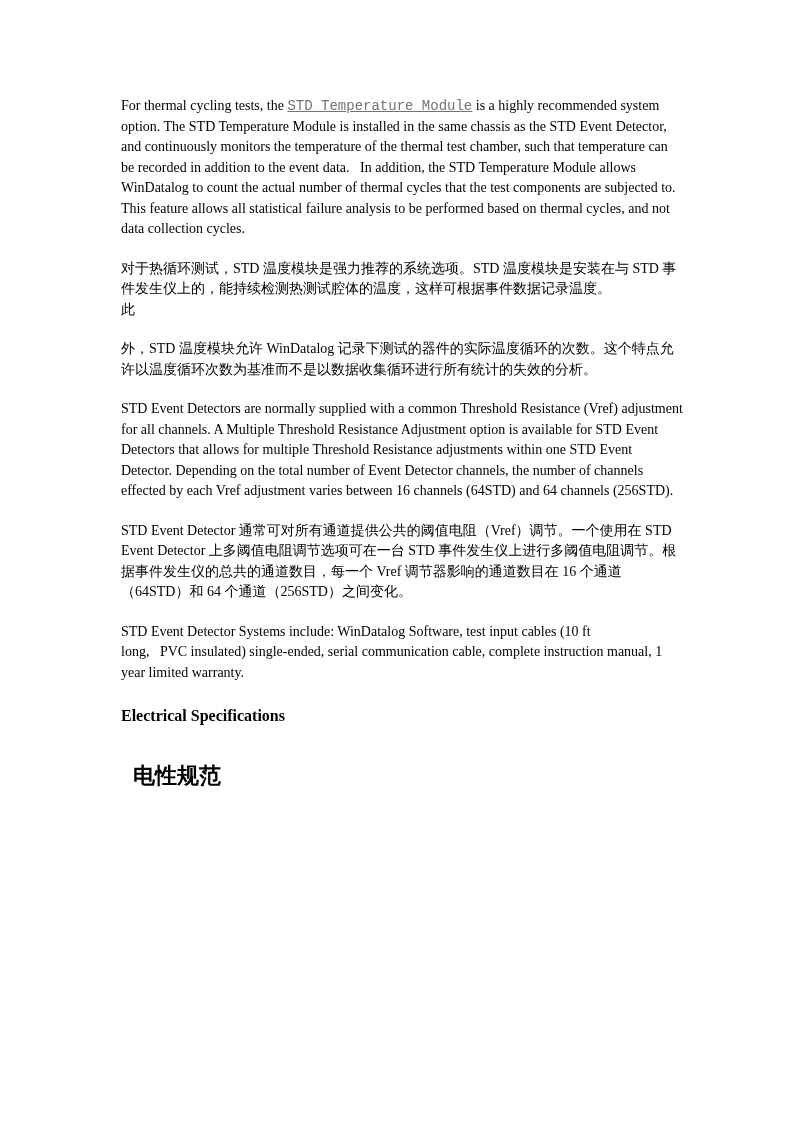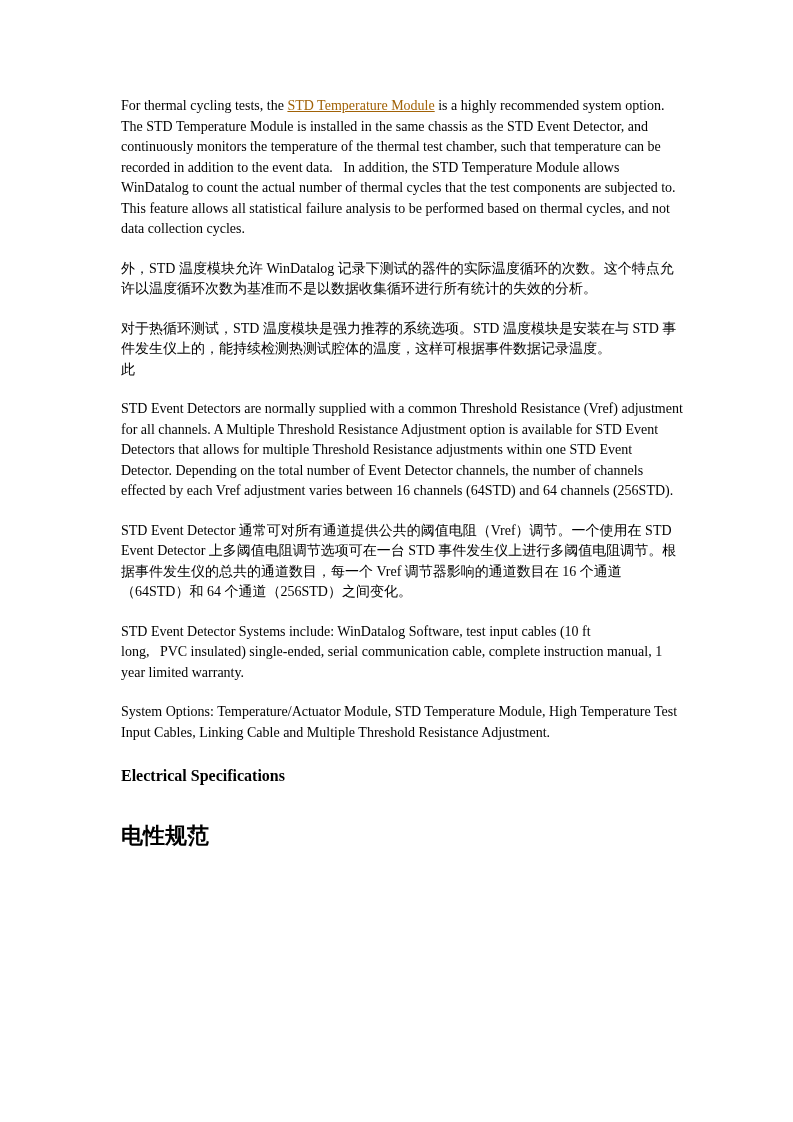--- a/index.html
+++ b/index.html
@@ -23,63 +23,63 @@
     font-size: 14px;
     line-height: 20.5px;
     color: #000000;
     text-align: left;
   }
   .para {
     margin: 0 0 19px 0;
     white-space: pre-wrap;
   }
   .hyperlink {
-    color: #a16207;
+    color: #737373;
     text-decoration: underline;
     cursor: pointer;
+    font-family: Liberation Mono, monospace;
   }
   .heading-en {
     font-family: "Liberation Serif", "DejaVu Serif", serif;
     font-size: 16px;
     font-weight: bold;
     line-height: 24px;
     margin: 21px 0 0 0;
     color: #000000;
   }
   .heading-zh {
     font-family: "Liberation Sans", "DejaVu Sans", sans-serif;
     font-size: 22px;
     font-weight: bold;
     line-height: 28px;
-    margin: 34px 0 0 0;
+    margin: 34px 0 0 12px;
     color: #000000;
   }
 </style>
 </head>
 <body>
 
 <div class="page">
   <div class="content">
 
     <p class="para"><span>For thermal cycling tests, the </span><span class="hyperlink">STD Temperature Module</span><span> is a highly recommended system option. The STD Temperature Module is installed in the same chassis as the STD Event Detector, and continuously monitors the temperature of the thermal test chamber, such that temperature can be recorded in addition to the event data.   In addition, the STD Temperature Module allows WinDatalog to count the actual number of thermal cycles that the test components are subjected to. This feature allows all statistical failure analysis to be performed based on thermal cycles, and not data collection cycles.</span></p>
 
-    <p class="para">外，STD 温度模块允许 WinDatalog 记录下测试的器件的实际温度循环的次数。这个特点允许以温度循环次数为基准而不是以数据收集循环进行所有统计的失效的分析。</p>
-
     <p class="para">对于热循环测试，STD 温度模块是强力推荐的系统选项。STD 温度模块是安装在与 STD 事件发生仪上的，能持续检测热测试腔体的温度，这样可根据事件数据记录温度。
 此</p>
+
+    <p class="para">外，STD 温度模块允许 WinDatalog 记录下测试的器件的实际温度循环的次数。这个特点允许以温度循环次数为基准而不是以数据收集循环进行所有统计的失效的分析。</p>
 
     <p class="para">STD Event Detectors are normally supplied with a common Threshold Resistance (Vref) adjustment for all channels. A Multiple Threshold Resistance Adjustment option is available for STD Event Detectors that allows for multiple Threshold Resistance adjustments within one STD Event Detector. Depending on the total number of Event Detector channels, the number of channels effected by each Vref adjustment varies between 16 channels (64STD) and 64 channels (256STD).</p>
 
     <p class="para">STD Event Detector 通常可对所有通道提供公共的阈值电阻（Vref）调节。一个使用在 STD Event Detector 上多阈值电阻调节选项可在一台 STD 事件发生仪上进行多阈值电阻调节。根据事件发生仪的总共的通道数目，每一个 Vref 调节器影响的通道数目在 16 个通道（64STD）和 64 个通道（256STD）之间变化。</p>
 
     <p class="para">STD Event Detector Systems include: WinDatalog Software, test input cables (10 ft
 long,   PVC insulated) single-ended, serial communication cable, complete instruction manual, 1 year limited warranty.</p>
 
 
-    <p class="para">System Options: Temperature/Actuator Module, STD Temperature Module, High Temperature Test Input Cables, Linking Cable and Multiple Threshold Resistance Adjustment.</p>
 
 
     <h2 class="heading-en">Electrical Specifications</h2>
 
     <h1 class="heading-zh">电性规范</h1>
 
   </div>
 </div>
 
 </body></html>

